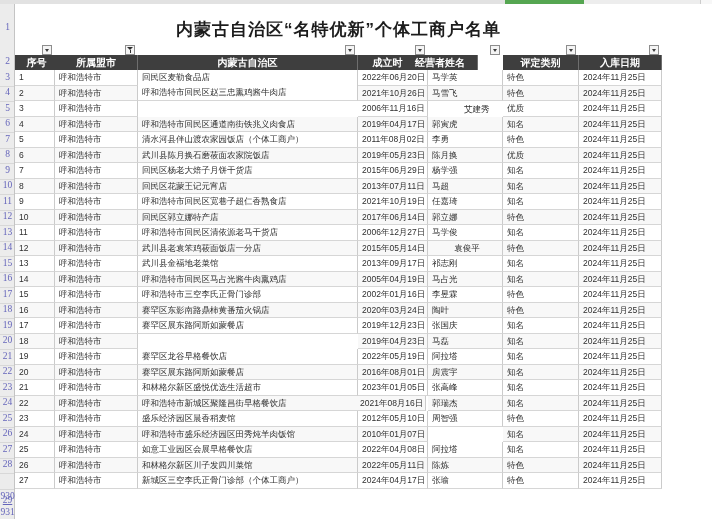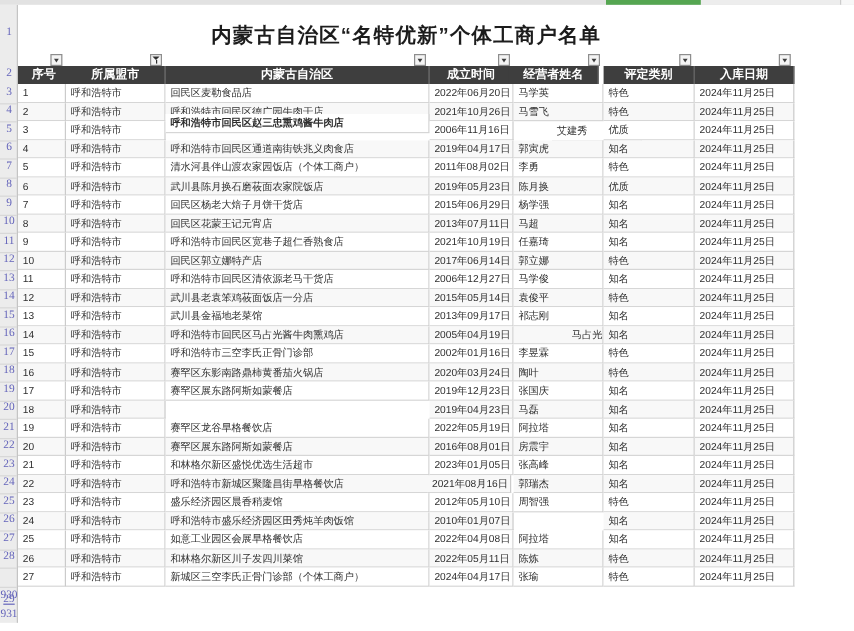--- a/index.html
+++ b/index.html
@@ -152,40 +152,40 @@
     <div class="fbtn" style="left: 566px;">
       <div class="arrow"></div>
     </div>
     <div class="fbtn" style="left: 649px;">
       <div class="arrow"></div>
     </div>
     <div class="hcell" style="left: 15px; width: 44px;">序号</div>
     <div class="hcell" style="left: 55px; width: 83px;">所属盟市</div>
     <div class="hcell" style="left: 138px; width: 220px;">内蒙古自治区</div>
     <div class="hcell" style="left: 358px; width: 70px;">成立时间</div>
-    <div class="hcell" style="left: 424px; width: 75px;">经营者姓名</div>
+    <div class="hcell" style="left: 403px; width: 75px;">经营者姓名</div>
     <div class="hcell" style="left: 503px; width: 76px;">评定类别</div>
     <div class="hcell" style="left: 579px; width: 83px; text-align: center;">入库日期</div>
     <div class="cell" style="left: 15px; width: 40px; top: 66px;">1</div>
     <div class="cell" style="left: 55px; width: 83px; top: 66px;">呼和浩特市</div>
     <div class="cell" style="left: 138px; width: 220px; top: 66px;">回民区麦勒食品店</div>
     <div class="cell" style="left: 358px; width: 70px; top: 66px;">2022年06月20日</div>
     <div class="cell" style="left: 428px; width: 75px; top: 66px;">马学英</div>
     <div class="cell" style="left: 503px; width: 76px; top: 66px;">特色</div>
     <div class="cell" style="left: 579px; width: 83px; top: 66px;">2024年11月25日</div>
     <div class="cell alt" style="left: 15px; width: 40px; top: 81.5px;">2</div>
     <div class="cell alt" style="left: 55px; width: 83px; top: 81.5px;">呼和浩特市</div>
     <div class="cell alt" style="left: 138px; width: 220px; top: 81.5px;">呼和浩特市回民区德广园牛肉干店</div>
     <div class="cell alt" style="left: 358px; width: 70px; top: 81.5px;">2021年10月26日</div>
     <div class="cell alt" style="left: 428px; width: 75px; top: 81.5px;">马雪飞</div>
     <div class="cell alt" style="left: 503px; width: 76px; top: 81.5px;">特色</div>
     <div class="cell alt" style="left: 579px; width: 83px; top: 81.5px;">2024年11月25日</div>
     <div class="cell" style="left: 15px; width: 40px; top: 97px;">3</div>
     <div class="cell" style="left: 55px; width: 83px; top: 97px;">呼和浩特市</div>
-    <div class="cell" style="left: 138px; width: 220px; top: 91px; font-weight: bold;">呼和浩特市回民区赵三忠熏鸡酱牛肉店</div>
+    <div class="cell" style="left: 138px; width: 220px; top: 81px;">呼和浩特市回民区赵三忠熏鸡酱牛肉店</div>
     <div class="cell" style="left: 358px; width: 70px; top: 97px;">2006年11月16日</div>
     <div class="cell" style="left: 428px; width: 75px; top: 98px; margin-left: 32px;">艾建秀</div>
     <div class="cell" style="left: 503px; width: 76px; top: 97px;">优质</div>
     <div class="cell" style="left: 579px; width: 83px; top: 97px;">2024年11月25日</div>
     <div class="cell alt" style="left: 15px; width: 40px; top: 112.5px;">4</div>
     <div class="cell alt" style="left: 55px; width: 83px; top: 112.5px;">呼和浩特市</div>
     <div class="cell alt" style="left: 138px; width: 220px; top: 112.5px;">呼和浩特市回民区通道南街铁兆义肉食店</div>
     <div class="cell alt" style="left: 358px; width: 70px; top: 112.5px;">2019年04月17日</div>
     <div class="cell alt" style="left: 428px; width: 75px; top: 112.5px;">郭寅虎</div>
     <div class="cell alt" style="left: 503px; width: 76px; top: 112.5px;">知名</div>
@@ -236,35 +236,35 @@
     <div class="cell" style="left: 55px; width: 83px; top: 221px;">呼和浩特市</div>
     <div class="cell" style="left: 138px; width: 220px; top: 221px;">呼和浩特市回民区清依源老马干货店</div>
     <div class="cell" style="left: 358px; width: 70px; top: 221px;">2006年12月27日</div>
     <div class="cell" style="left: 428px; width: 75px; top: 221px;">马学俊</div>
     <div class="cell" style="left: 503px; width: 76px; top: 221px;">知名</div>
     <div class="cell" style="left: 579px; width: 83px; top: 221px;">2024年11月25日</div>
     <div class="cell alt" style="left: 15px; width: 40px; top: 236.5px;">12</div>
     <div class="cell alt" style="left: 55px; width: 83px; top: 236.5px;">呼和浩特市</div>
     <div class="cell alt" style="left: 138px; width: 220px; top: 236.5px;">武川县老袁笨鸡莜面饭店一分店</div>
     <div class="cell alt" style="left: 358px; width: 70px; top: 236.5px;">2015年05月14日</div>
-    <div class="cell alt" style="left: 428px; width: 75px; top: 236.5px;">袁俊平</div>
+    <div class="cell alt" style="left: 428px; width: 75px; top: 236.5px; text-align: center;">袁俊平</div>
     <div class="cell alt" style="left: 503px; width: 76px; top: 236.5px;">特色</div>
     <div class="cell alt" style="left: 579px; width: 83px; top: 236.5px;">2024年11月25日</div>
     <div class="cell" style="left: 15px; width: 40px; top: 252px;">13</div>
     <div class="cell" style="left: 55px; width: 83px; top: 252px;">呼和浩特市</div>
     <div class="cell" style="left: 138px; width: 220px; top: 252px;">武川县金福地老菜馆</div>
     <div class="cell" style="left: 358px; width: 70px; top: 252px;">2013年09月17日</div>
     <div class="cell" style="left: 428px; width: 75px; top: 252px;">祁志刚</div>
     <div class="cell" style="left: 503px; width: 76px; top: 252px;">知名</div>
     <div class="cell" style="left: 579px; width: 83px; top: 252px;">2024年11月25日</div>
     <div class="cell alt" style="left: 15px; width: 40px; top: 267.5px;">14</div>
     <div class="cell alt" style="left: 55px; width: 83px; top: 267.5px;">呼和浩特市</div>
     <div class="cell alt" style="left: 138px; width: 220px; top: 267.5px;">呼和浩特市回民区马占光酱牛肉熏鸡店</div>
     <div class="cell alt" style="left: 358px; width: 70px; top: 267.5px;">2005年04月19日</div>
-    <div class="cell alt" style="left: 428px; width: 75px; top: 267.5px; text-align: right;">马占光</div>
+    <div class="cell alt" style="left: 428px; width: 75px; top: 267.5px;">马占光</div>
     <div class="cell alt" style="left: 503px; width: 76px; top: 267.5px;">知名</div>
     <div class="cell alt" style="left: 579px; width: 83px; top: 267.5px;">2024年11月25日</div>
     <div class="cell" style="left: 15px; width: 40px; top: 283px;">15</div>
     <div class="cell" style="left: 55px; width: 83px; top: 283px;">呼和浩特市</div>
     <div class="cell" style="left: 138px; width: 220px; top: 283px;">呼和浩特市三空李氏正骨门诊部</div>
     <div class="cell" style="left: 358px; width: 70px; top: 283px;">2002年01月16日</div>
     <div class="cell" style="left: 428px; width: 75px; top: 283px;">李昱霖</div>
     <div class="cell" style="left: 503px; width: 76px; top: 283px;">特色</div>
     <div class="cell" style="left: 579px; width: 83px; top: 283px;">2024年11月25日</div>
     <div class="cell alt" style="left: 15px; width: 40px; top: 298.5px;">16</div>

